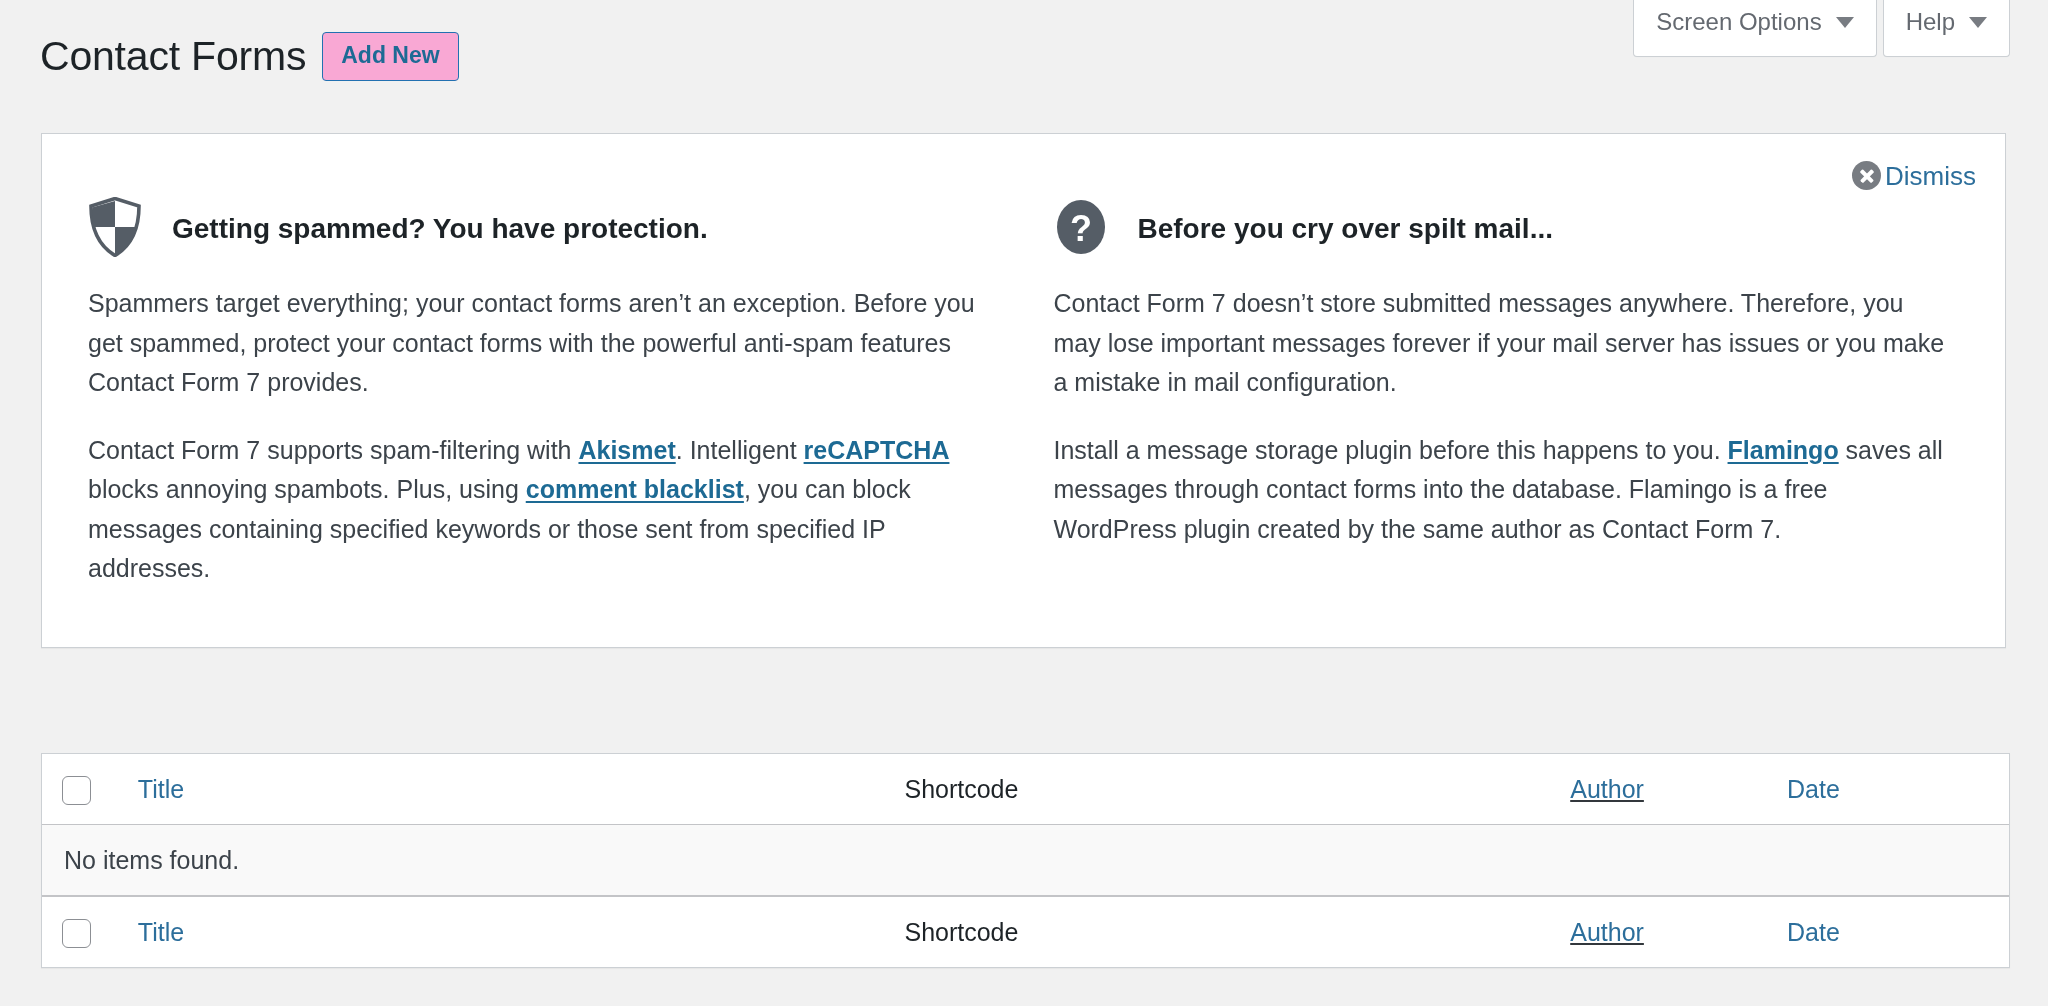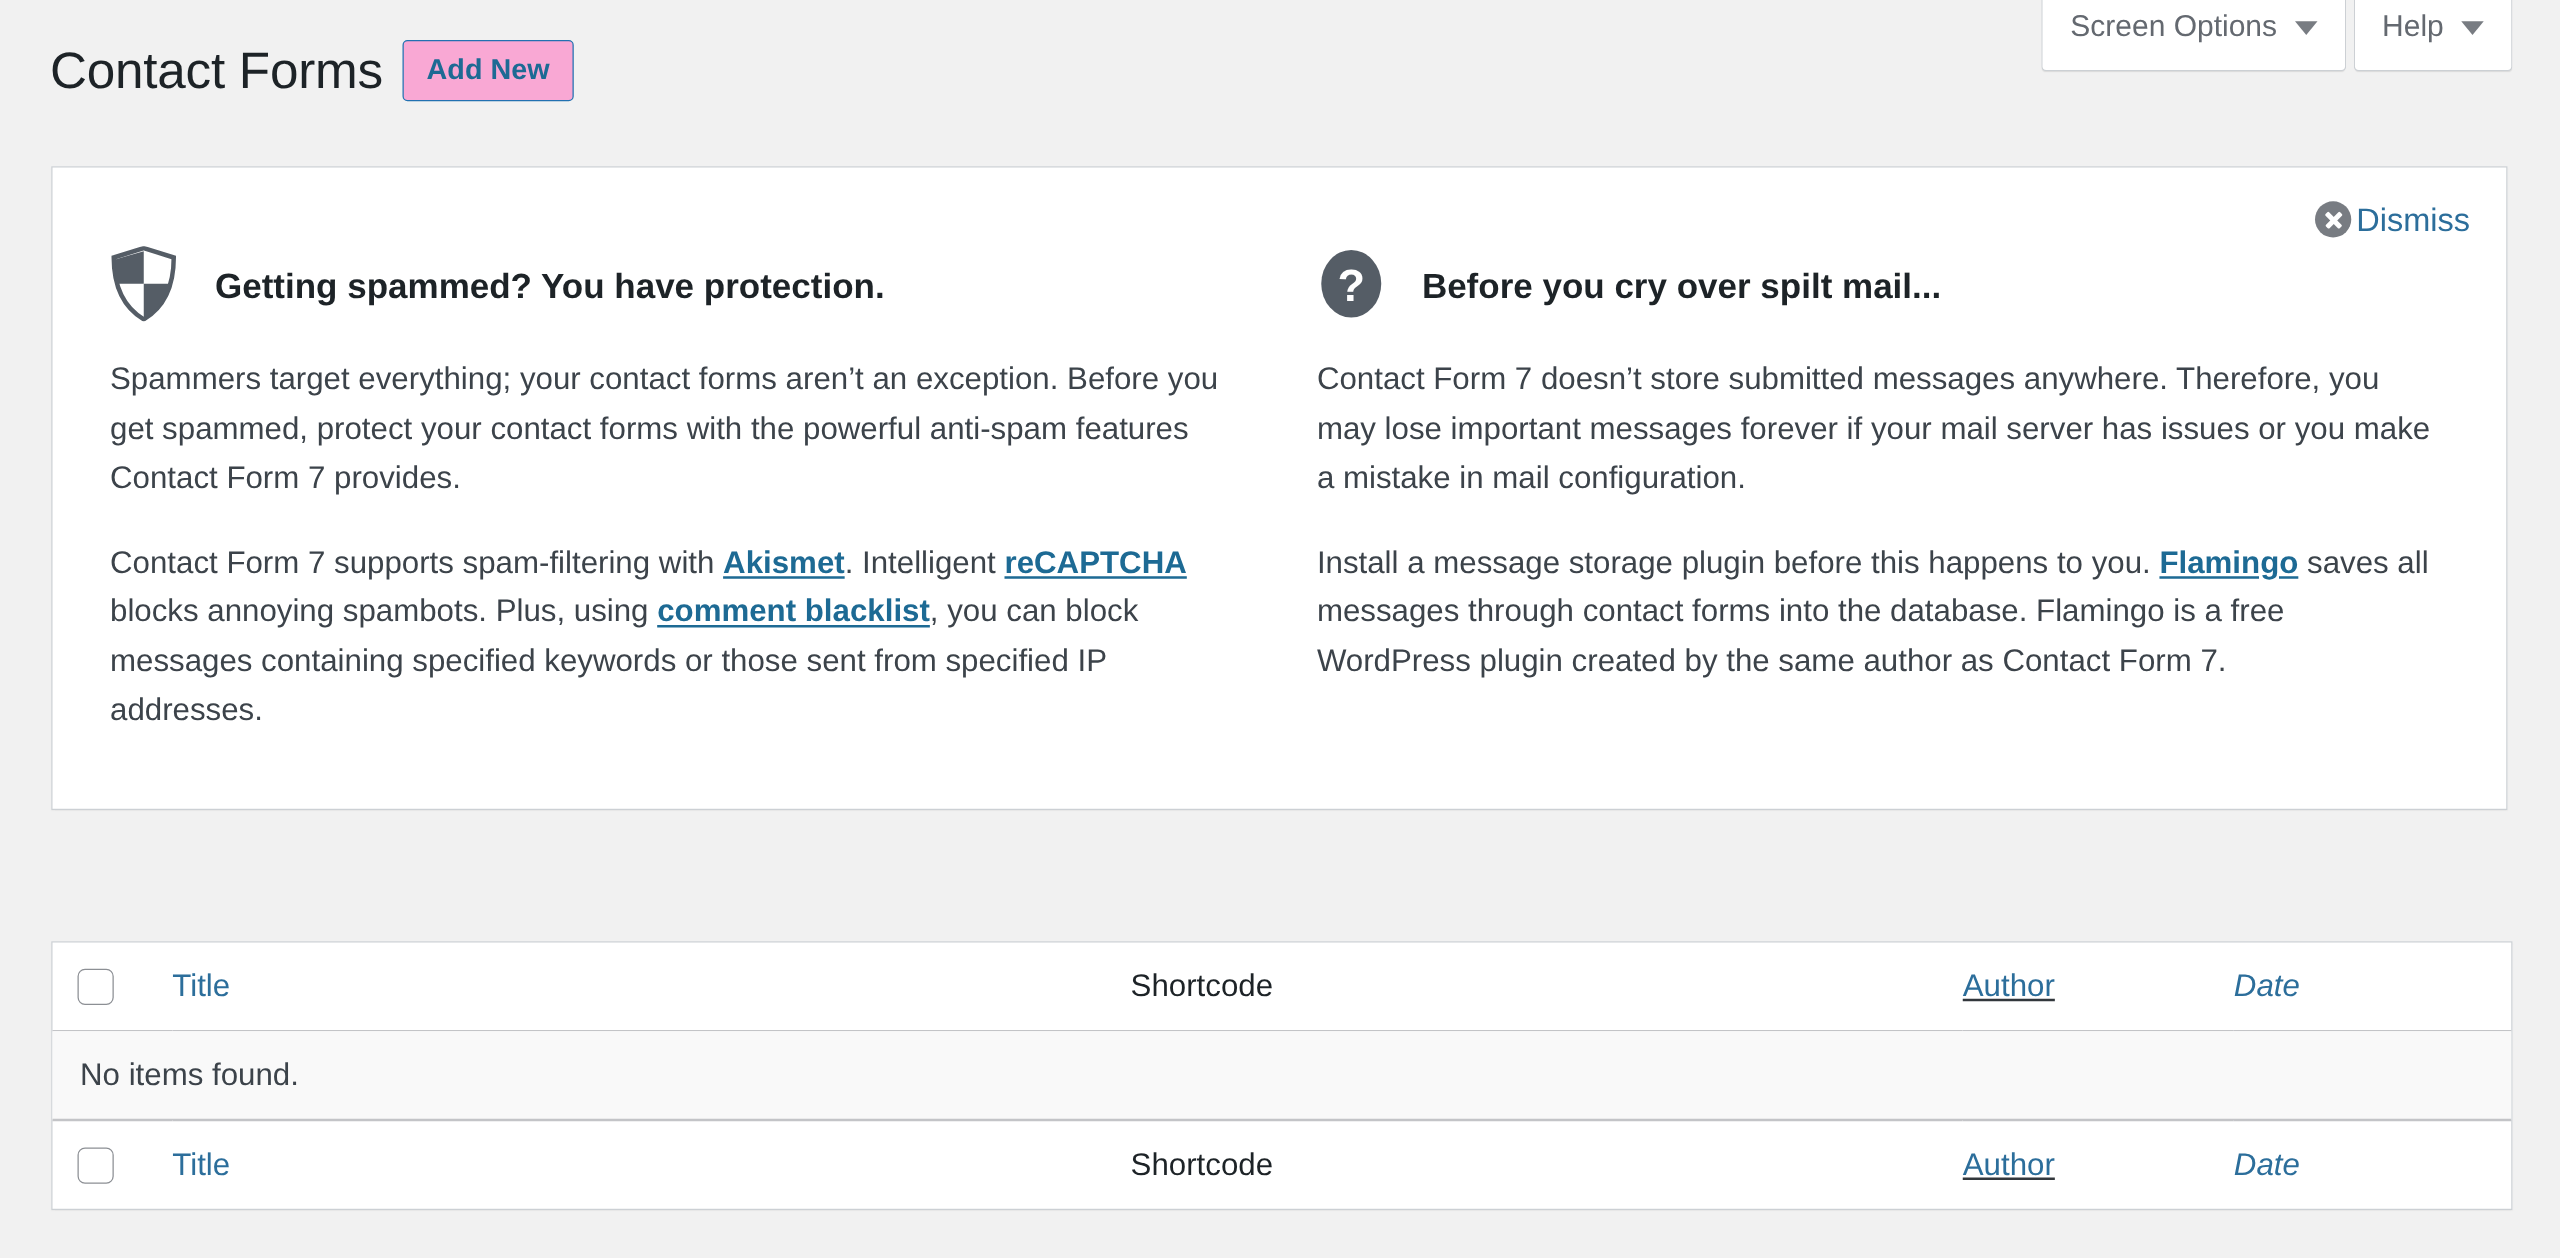--- a/index.html
+++ b/index.html
@@ -214,21 +214,21 @@
     border-bottom: 1px solid #c3c4c7;
   }
   .wp-list-table tfoot th {
     border-bottom: none;
     border-top: 1px solid #c3c4c7;
   }
   .col-cb      { width: 75px;  padding-left: 20px !important; }
   .col-title   { width: 760px; }
   .col-shortcode { width: 660px; }
   .col-author  { width: 215px; text-decoration: underline; }
-  .col-date    { width: 220px; font-style: italic; }
+  .col-date    { width: 220px; }
 
   .wp-list-table a.sortable {
     color: #2c6e9b;
     text-decoration: none;
     cursor: pointer;
   }
   .nonsortable { color: #1d2327; }
 
   .cb-box {
     width: 29px;

